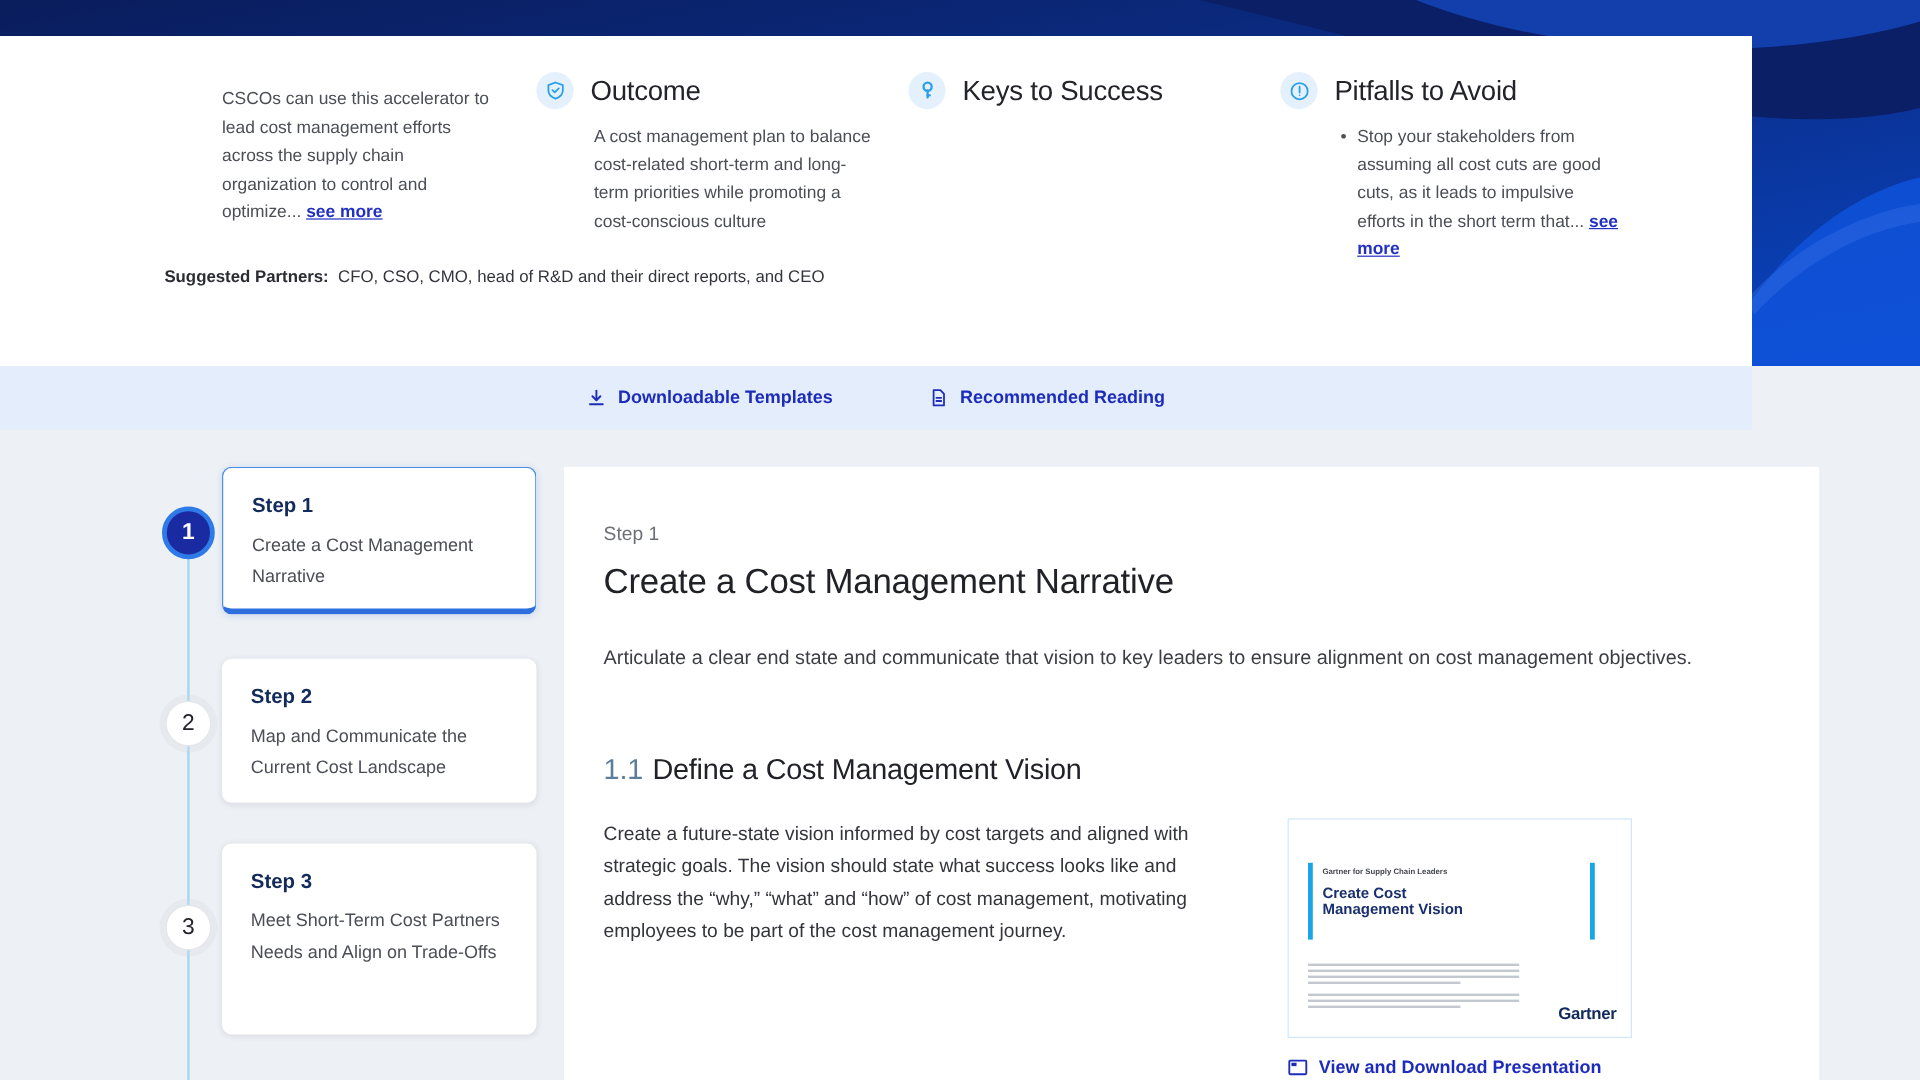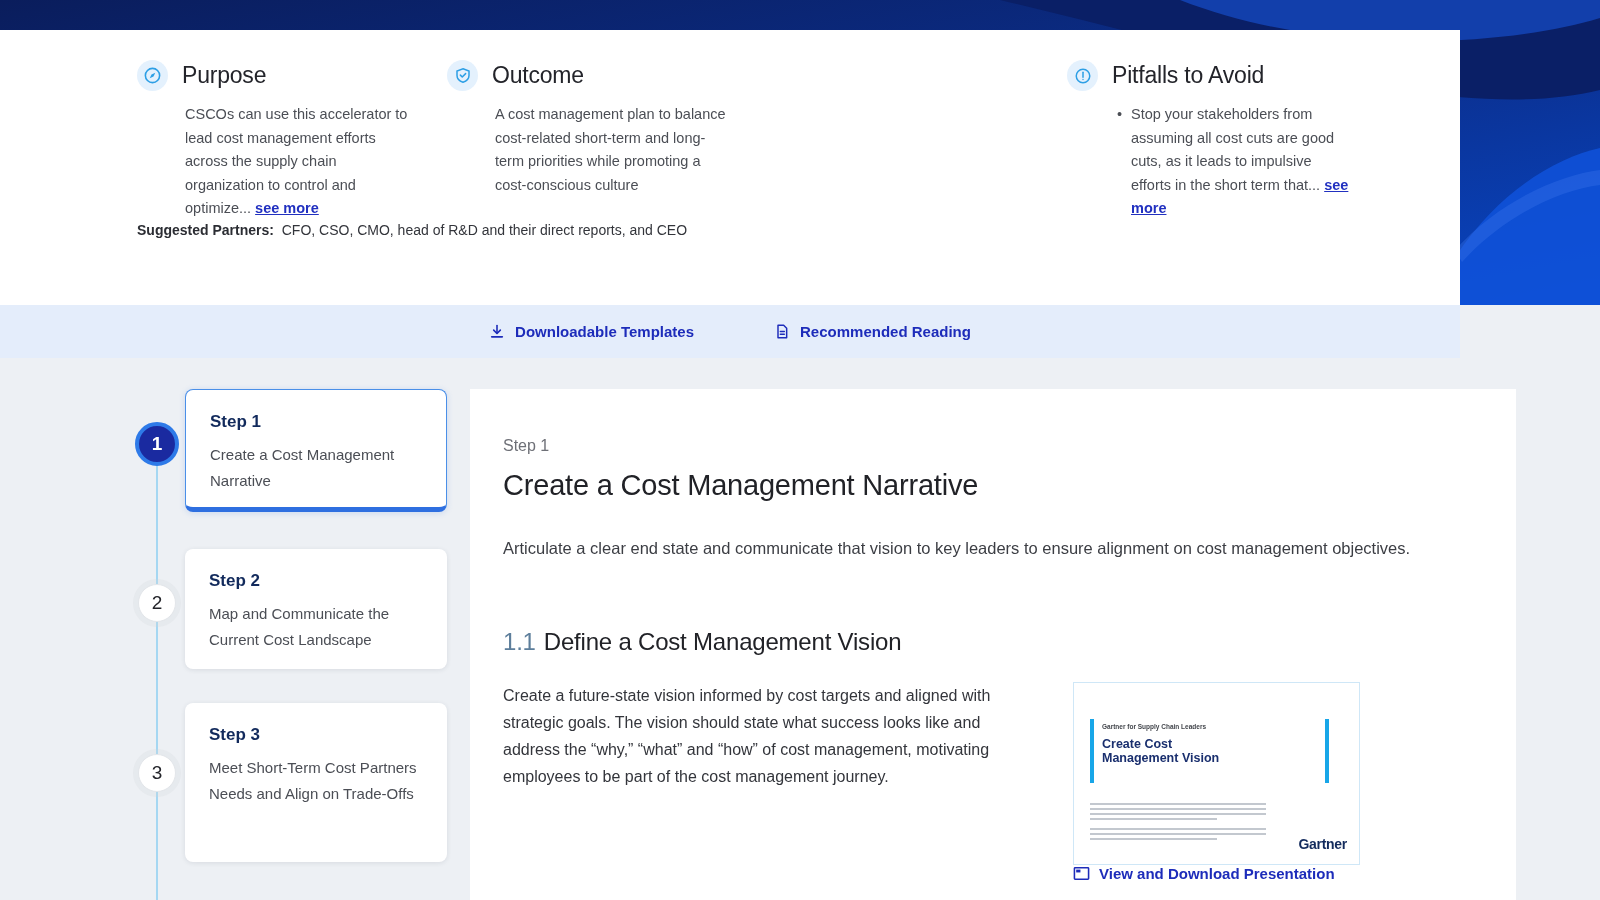--- a/index.html
+++ b/index.html
@@ -117,21 +117,21 @@
   }
   .fineprint { position:absolute; left:16px; top:120px; width:176px; }
   .fineprint .fp { height:2px; background:#c3c8cf; margin-bottom:3px; }
   .fineprint .fp.short { width:72%; }
   .fineprint .gap { height:5px; }
   .slide-brand {
     position:absolute; right:12px; bottom:12px;
     font-size:14px; font-weight:700; color:#122a5c; letter-spacing:-0.3px;
   }
   .dl-link {
-    margin-top:0; display:flex; align-items:center; gap:9px; cursor:pointer;
+    margin-top:16px; display:flex; align-items:center; gap:9px; cursor:pointer;
     color:#1d2cba; font-weight:700; font-size:15px;
   }
   .ico { display:block; }
 </style>
 </head>
 <body>
 
 <div class="hero-bg">
   <svg viewBox="0 0 1600 305" preserveAspectRatio="none">
     <defs>
@@ -146,46 +146,47 @@
     <path d="M1430,305 C1470,210 1545,160 1600,148 L1600,305 Z" fill="#0f52da" opacity="0.85"></path>
     <path d="M1180,0 C1320,55 1500,48 1600,18 L1600,0 Z" fill="#1a5ae4" opacity="0.55"></path>
     <path d="M1455,250 C1500,200 1560,175 1600,170 L1600,185 C1560,190 1505,215 1462,262 Z" fill="#3d75ec" opacity="0.35"></path>
   </svg>
 </div>
 
 <div class="hero-card">
   <div class="hero-columns">
 
     <div class="hero-col">
-      <div class="hero-col-head">
-        <span class="icon-circle">
-          <svg class="ico" width="19" height="19" viewBox="0 0 24 24" fill="none" stroke="#2d9fe5" stroke-width="2">
-            <circle cx="12" cy="12" r="9"></circle>
-            <path d="M15.5 8.5 L13.3 13.3 L8.5 15.5 L10.7 10.7 Z" fill="#2d9fe5" stroke="none"></path>
-          </svg>
-        </span>
-        <span class="hero-col-title">Purpose</span>
-      </div>
       <div class="hero-col-body"><span>CSCOs can use this accelerator to lead cost management efforts across the supply chain organization to control and optimize... </span><span class="see-more">see more</span></div>
     </div>
 
     <div class="hero-col">
       <div class="hero-col-head">
         <span class="icon-circle">
           <svg class="ico" width="18" height="19" viewBox="0 0 24 24" fill="none" stroke="#2d9fe5" stroke-width="2">
             <path d="M12 3 L20 6 V12 C20 16.5 16.5 19.5 12 21 C7.5 19.5 4 16.5 4 12 V6 Z"></path>
             <path d="M8.5 11.5 L11 14 L15.5 9.5" stroke-linecap="round" stroke-linejoin="round"></path>
           </svg>
         </span>
         <span class="hero-col-title">Outcome</span>
       </div>
       <div class="hero-col-body"><span>A cost management plan to balance cost-related short-term and long-term priorities while promoting a cost-conscious culture</span></div>
     </div>
 
     <div class="hero-col">
+      <div class="hero-col-head">
+        <span class="icon-circle">
+          <svg class="ico" width="18" height="18" viewBox="0 0 24 24" fill="#2d9fe5">
+            <circle cx="12" cy="7" r="4.5" fill="none" stroke="#2d9fe5" stroke-width="2.6"></circle>
+            <rect x="10.7" y="10" width="2.6" height="10" rx="1.3"></rect>
+            <rect x="10.7" y="15.5" width="5" height="2.4" rx="1.2"></rect>
+          </svg>
+        </span>
+        <span class="hero-col-title">Keys to Success</span>
+      </div>
     </div>
 
     <div class="hero-col">
       <div class="hero-col-head">
         <span class="icon-circle">
           <svg class="ico" width="18" height="18" viewBox="0 0 24 24" fill="none" stroke="#2d9fe5" stroke-width="2">
             <circle cx="12" cy="12" r="9"></circle>
             <line x1="12" y1="7" x2="12" y2="13.5" stroke-linecap="round"></line>
             <circle cx="12" cy="16.6" r="0.9" fill="#2d9fe5" stroke="none"></circle>
           </svg>

